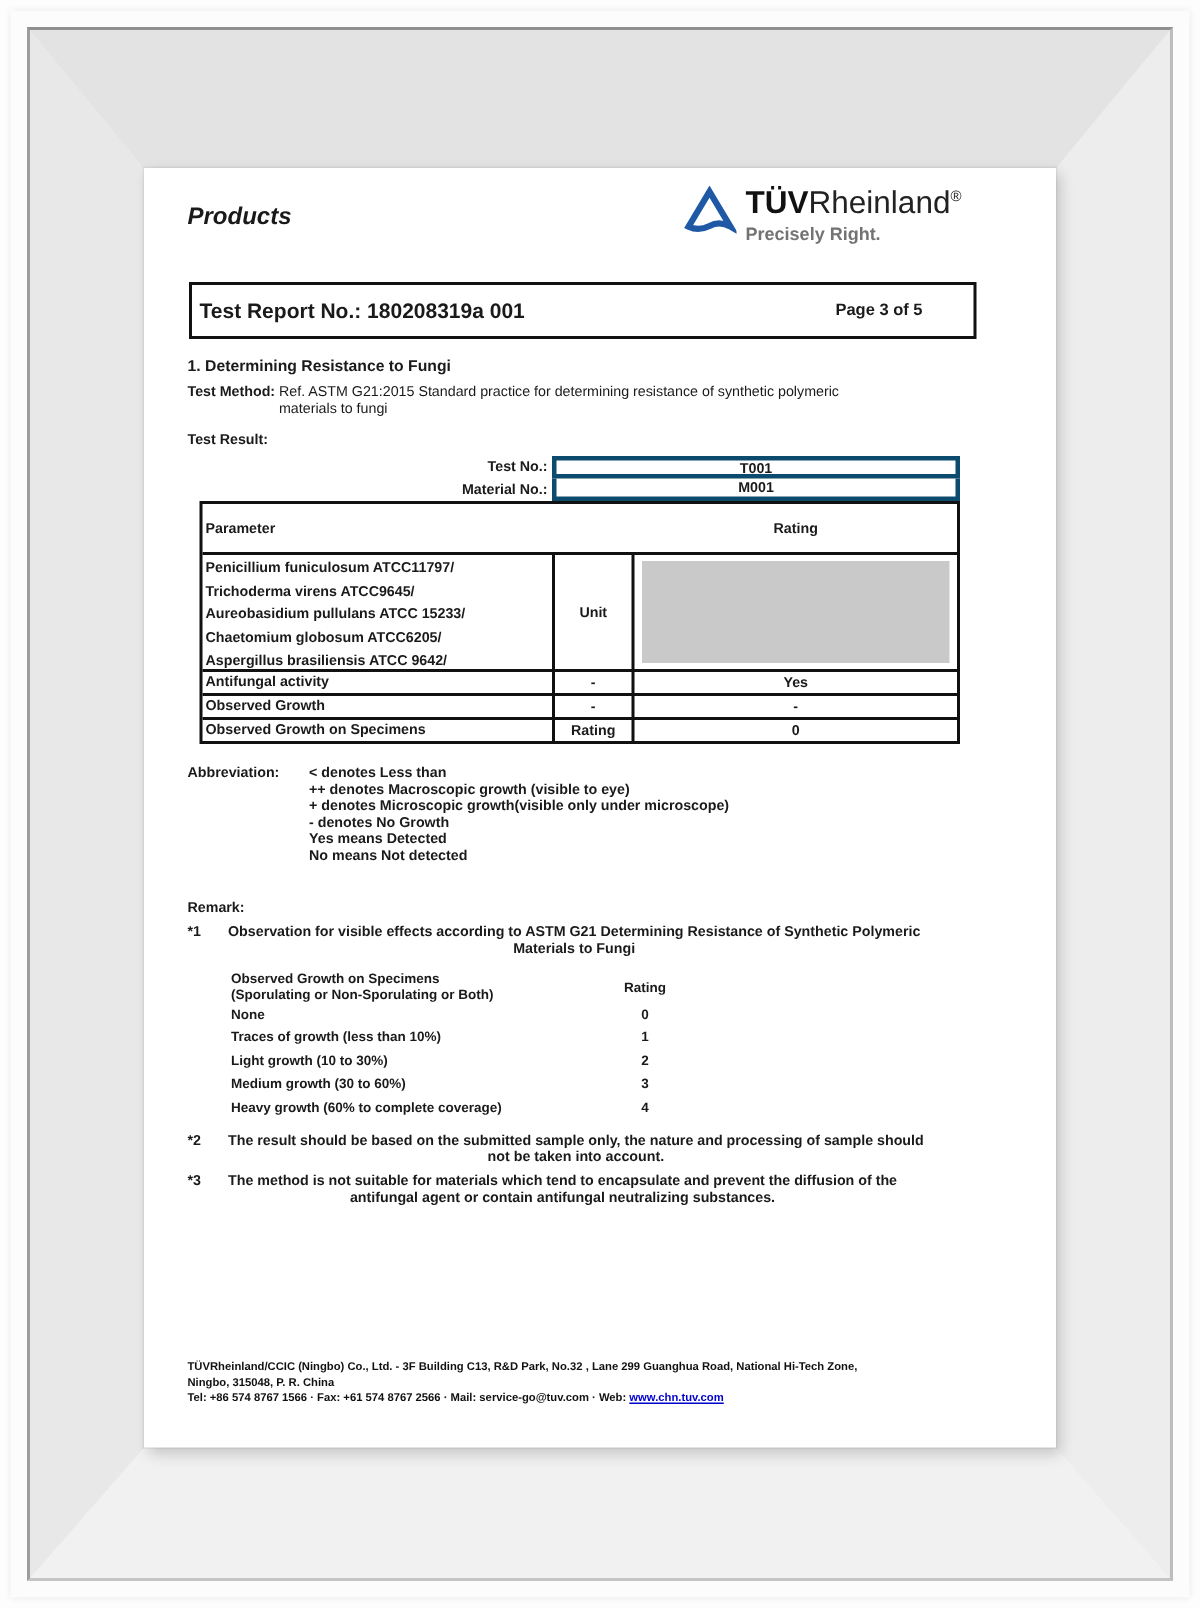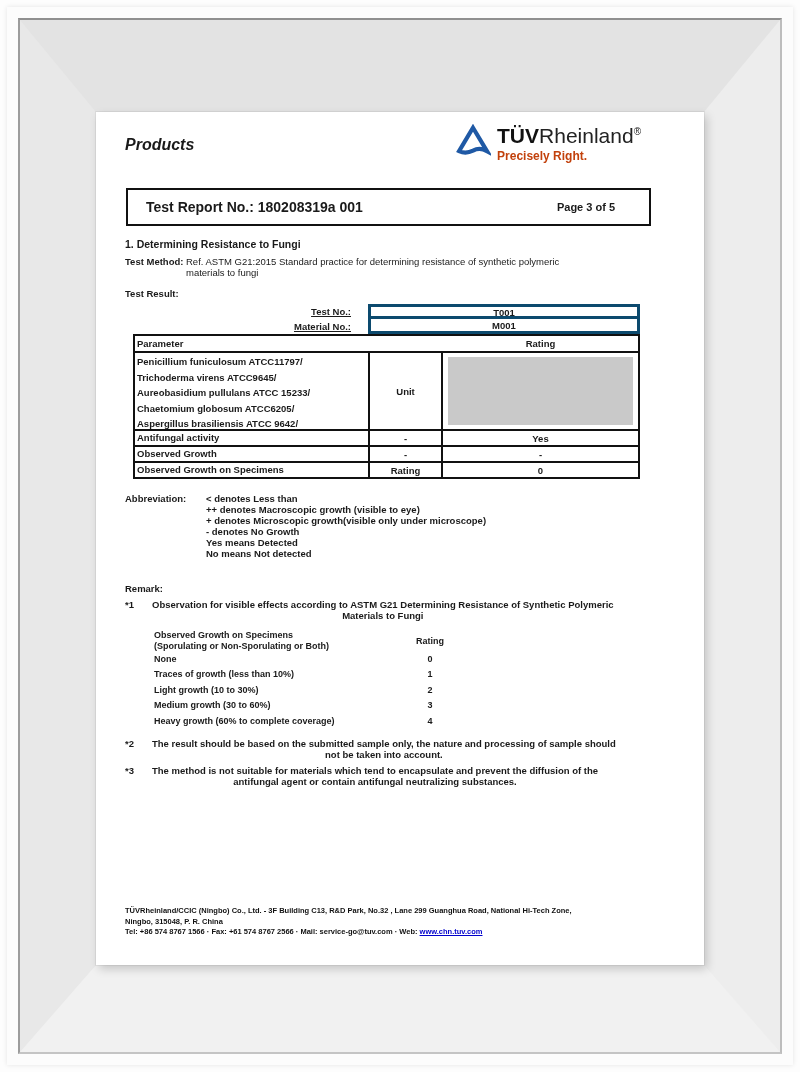--- a/index.html
+++ b/index.html
@@ -19,46 +19,46 @@
   .content { padding:10px 0 0 29px; width:555px; }
 
   .header-row { display:flex; justify-content:space-between; align-items:flex-start; height:54px; padding-right:10px; }
   .products { font-style:italic; font-weight:bold; font-size:16px; margin-top:14px; }
   .logo-block { display:flex; align-items:flex-start; gap:6px; margin-top:2px; }
   .logo-text-col { display:flex; flex-direction:column; }
   .logo-line { font-size:21px; letter-spacing:0; white-space:nowrap; }
   .logo-line .tuv { font-weight:bold; color:#111; }
   .logo-line .rheinland { font-weight:normal; color:#222; }
   .logo-line .reg { font-size:10px; vertical-align:super; color:#222; }
-  .tagline { font-size:12px; font-weight:bold; color:#c2410c; margin-top:1px; }
+  .tagline { font-size:12px; font-weight:bold; color:#737373; margin-top:1px; }
 
   .report-bar { margin-left:1px; margin-top:12px; width:525px; height:38px; border:2px solid #111;
                 display:flex; align-items:center; }
-  .report-title { font-size:14px; font-weight:bold; padding-left:18px; white-space:nowrap; }
+  .report-title { font-size:14px; font-weight:bold; padding-left:5px; white-space:nowrap; }
   .page-indicator { font-size:11px; font-weight:bold; margin-left:auto; padding-right:34px; white-space:nowrap; }
 
   .section-title { margin-top:12px; font-size:10.5px; font-weight:bold; }
   .method-row { margin-top:6px; display:flex; font-size:9.5px; }
   .method-label { font-weight:bold; width:61px; flex:none; }
   .method-lines div { line-height:11px; white-space:nowrap; }
   .test-result-label { margin-top:10px; font-size:9.5px; font-weight:bold; }
 
   
   .rtable { margin-left:8px; margin-top:5px; width:507px; font-size:9.5px; font-weight:bold; }
   .pre-row { display:flex; height:15px; }
-  .pre-label { width:235px; text-align:right; padding-right:17px; line-height:15px;text-decoration:underline; }
+  .pre-label { width:235px; text-align:right; padding-right:3px; line-height:15px; }
   .pre-value { flex:1; border:3px solid #0c4a6e; text-align:center; line-height:12px; }
   .pre-row.second .pre-value { border-top:none; line-height:13px; }
   .grid { border:2px solid #111; border-top-width:2px; }
   .grow { display:flex; border-top:2px solid #111; }
   .grow.first { border-top:none; }
   .c1 { width:233px; padding:1px 2px; }
-  .c2 { width:75px; border-left:2px solid #111; border-right:2px solid #111; display:flex; align-items:center; justify-content:center; text-align:right; }
+  .c2 { width:55px; border-left:2px solid #111; border-right:2px solid #111; display:flex; align-items:center; justify-content:center; text-align:right; }
   .c3 { flex:1; display:flex; align-items:center; justify-content:center; text-align:center; }
-  .hrow { height:15px; align-items:center; }
+  .hrow { height:32px; align-items:center; }
   .org-lines div { line-height:15.6px; white-space:nowrap; }
   .org-row { height:78px; }
   .gray-box { width:calc(100% - 10px); height:68px; background:#c9c9c9; margin:0 auto; }
   .drow { height:16px; }
 
   .abbr-row { margin-top:14px; display:flex; font-size:9.5px; }
   .abbr-label { font-weight:bold; width:81px; flex:none; }
   .abbr-lines div { line-height:11px; white-space:nowrap; font-weight:bold; }
 
   .remark-label { margin-top:24px; font-size:9.5px; font-weight:bold; }

